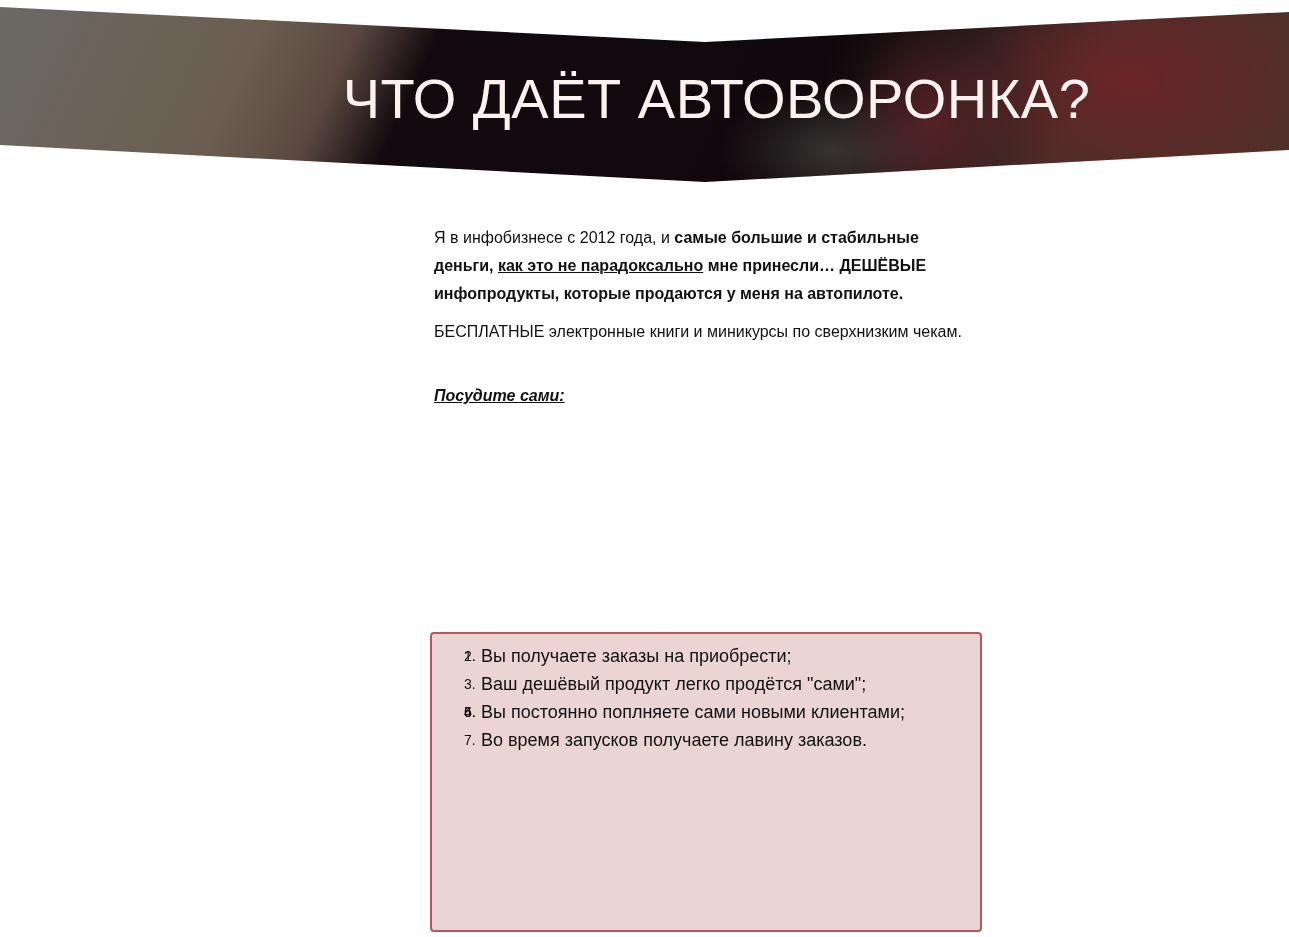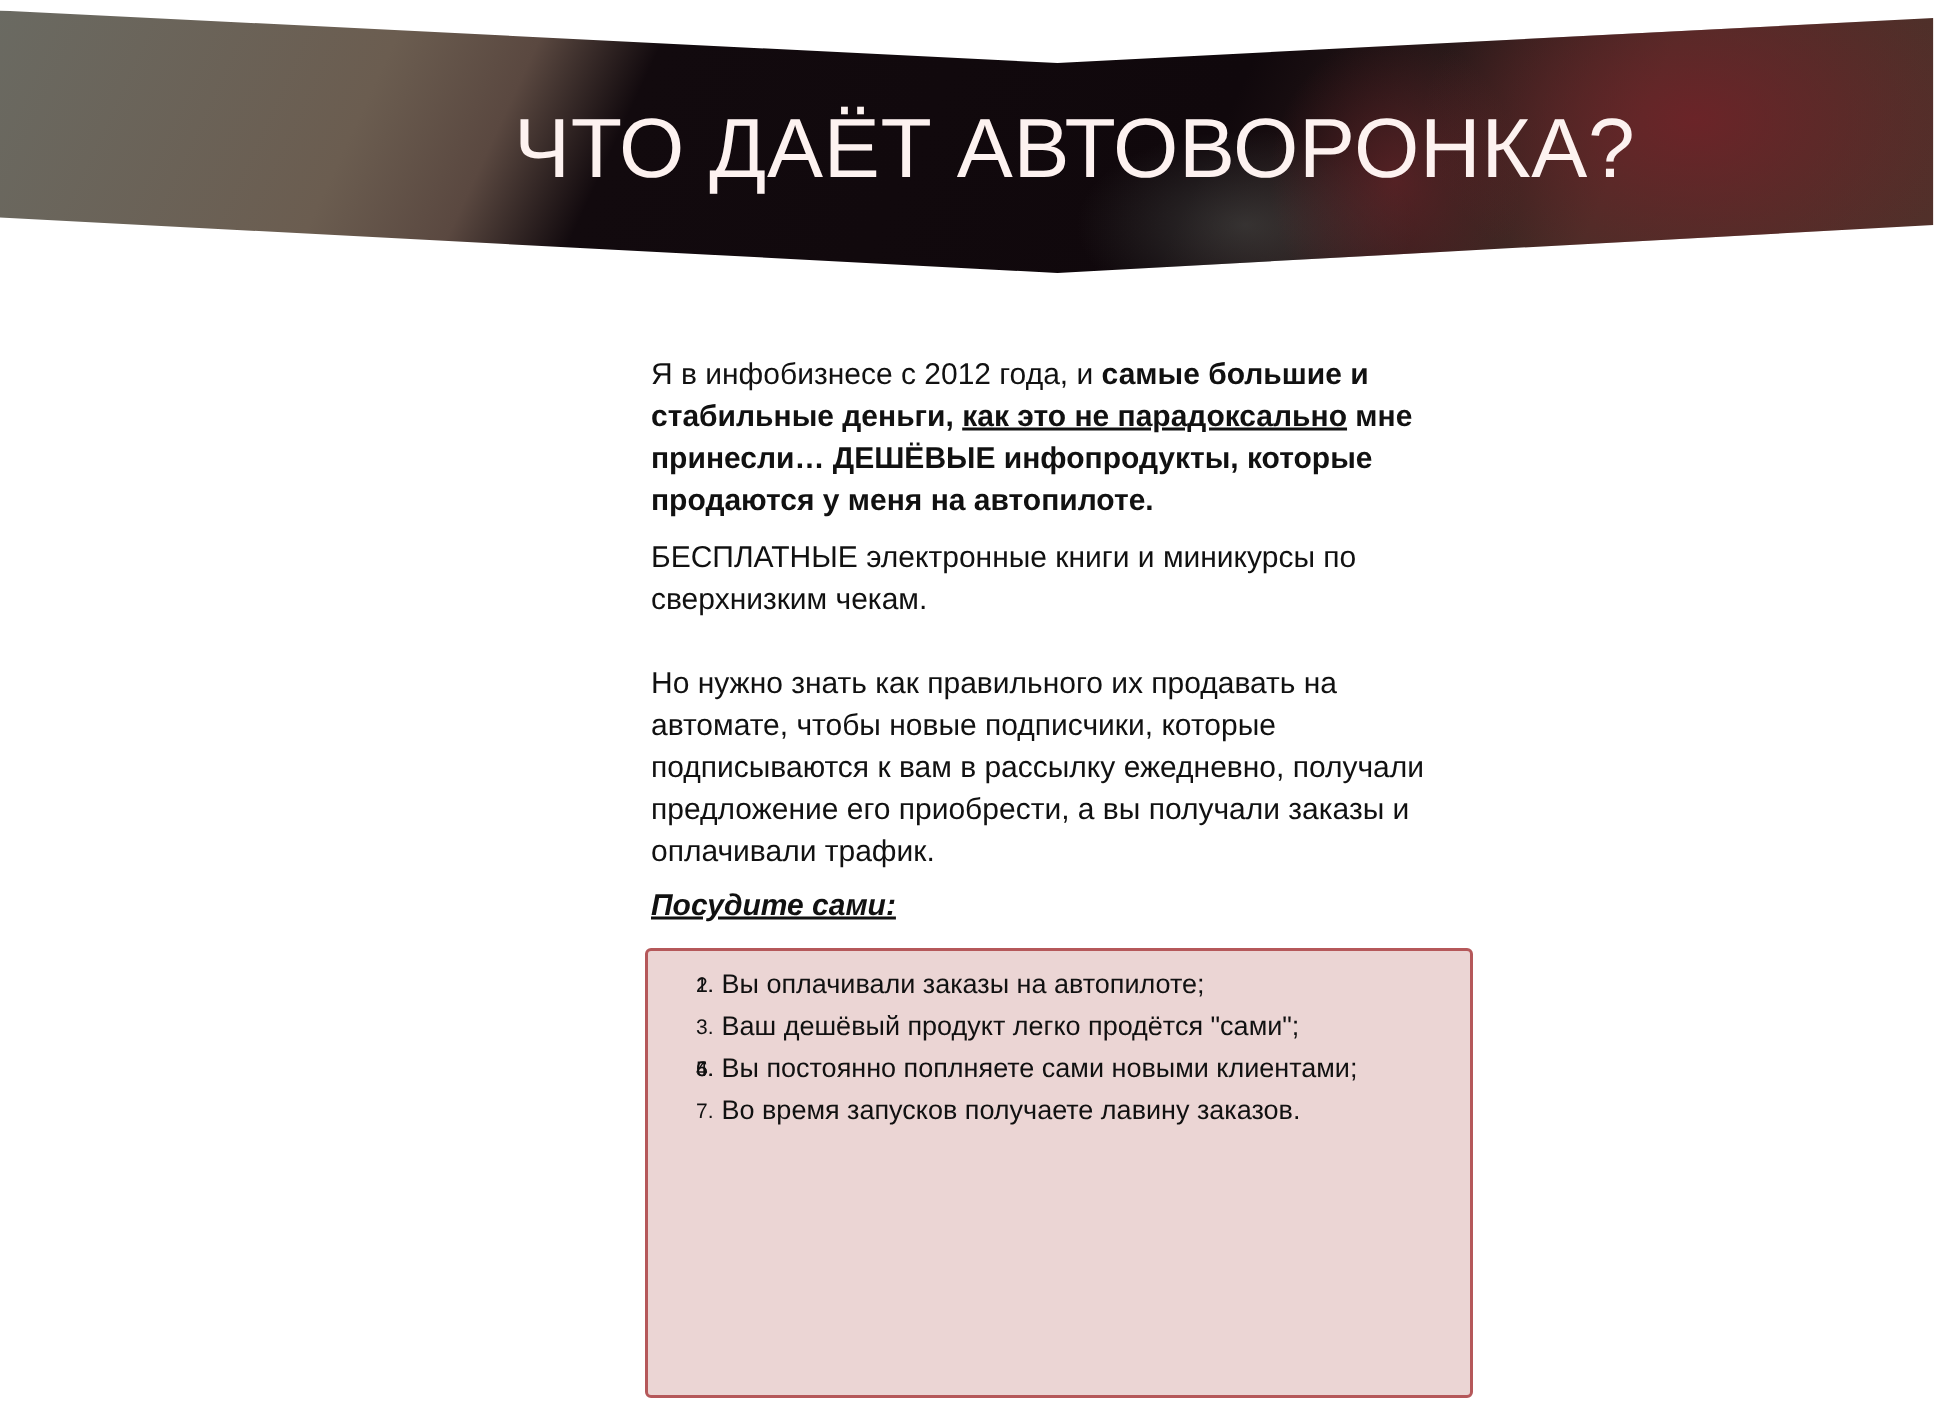--- a/index.html
+++ b/index.html
@@ -12,21 +12,21 @@
       radial-gradient(ellipse 260px 170px at 1130px 80px, rgba(110,35,40,0.9), rgba(80,40,35,0) 70%),
       radial-gradient(ellipse 120px 140px at 930px 120px, rgba(120,40,45,0.55), rgba(0,0,0,0) 70%),
       radial-gradient(ellipse 160px 90px at 830px 150px, rgba(90,95,90,0.45), rgba(0,0,0,0) 70%),
       linear-gradient(115deg, #6a6a62 0%, #6b5d50 20%, #5a4840 27%, #120a0e 33%, #10080c 62%, #2a1a1a 72%, #4a2e28 82%, #52302a 100%);
   }
   .banner-title {
     position: absolute; left: 0; width: 1289px; top: 54px; text-align: center;
     font-family: "Liberation Sans", sans-serif; font-size: 56px; line-height: 66px; color: #fdf2f0;
     letter-spacing: 0.5px; padding-left: 120px; box-sizing: border-box; margin: 12px; font-weight: normal;
   }
-  .content { position: absolute; left: 434px; top: 236px; width: 540px; font-size: 20px; line-height: 28px; }
+  .content { position: absolute; left: 434px; top: 224px; width: 540px; font-size: 16px; line-height: 28px; }
   .content p { margin: 0; }
   .p1 { margin-bottom: 10px !important; }
   .gap { height: 28px; }
   .u { text-decoration: underline; }
   .heading { font-weight: bold; text-decoration: underline; margin-top: 8px !important; font-style: italic; }
   .box {
     position: absolute; left: 430px; top: 632px; width: 552px; height: 300px;
     background: #ebd5d4; border: 2px solid #b5585a; border-radius: 4px; box-sizing: border-box;
   }
   .box ol { list-style: none; margin: 0; padding: 8px 0 0 0; }
@@ -39,27 +39,26 @@
 
 <div class="banner">
   <div class="banner-shape"></div>
   <h1 class="banner-title">ЧТО ДАЁТ АВТОВОРОНКА?</h1>
 </div>
 
 <div class="content">
   <p class="p1"><span>Я в инфобизнесе с 2012 года, и </span><b>самые большие и стабильные деньги, </b><b class="u">как это не парадоксально</b><b> мне принесли… ДЕШЁВЫЕ инфопродукты, которые продаются у меня на автопилоте.</b></p>
   <p>БЕСПЛАТНЫЕ электронные книги и миникурсы по сверхнизким чекам.</p>
   <div class="gap"></div>
-  <p>Но нужно знать как правильного их продавать на автомате, чтобы новые подписчики, которые подписываются к вам в рассылку ежедневно, получали предложение его приобрести, а вы получали заказы и оплачивали трафик.</p>
   <p class="heading">Посудите сами:</p>
 </div>
 
 <div class="box">
   <ol>
     <li><span class="num">1.</span></li>
-    <li><span class="num">2.</span><span class="txt"> Вы оплачивали заказы на автопилоте;</span></li>
+    <li><span class="num">2.</span><span class="txt"> Вы получаете заказы на приобрести;</span></li>
     <li><span class="num">3.</span><span class="txt"> Ваш дешёвый продукт легко продётся "сами";</span></li>
     <li><span class="num">4.</span></li>
     <li><span class="num">5.</span></li>
     <li><span class="num">6.</span><span class="txt"> Вы постоянно поплняете сами новыми клиентами;</span></li>
     <li><span class="num">7.</span><span class="txt"> Во время запусков получаете лавину заказов.</span></li>
   </ol>
 </div>
 
 </body></html>

